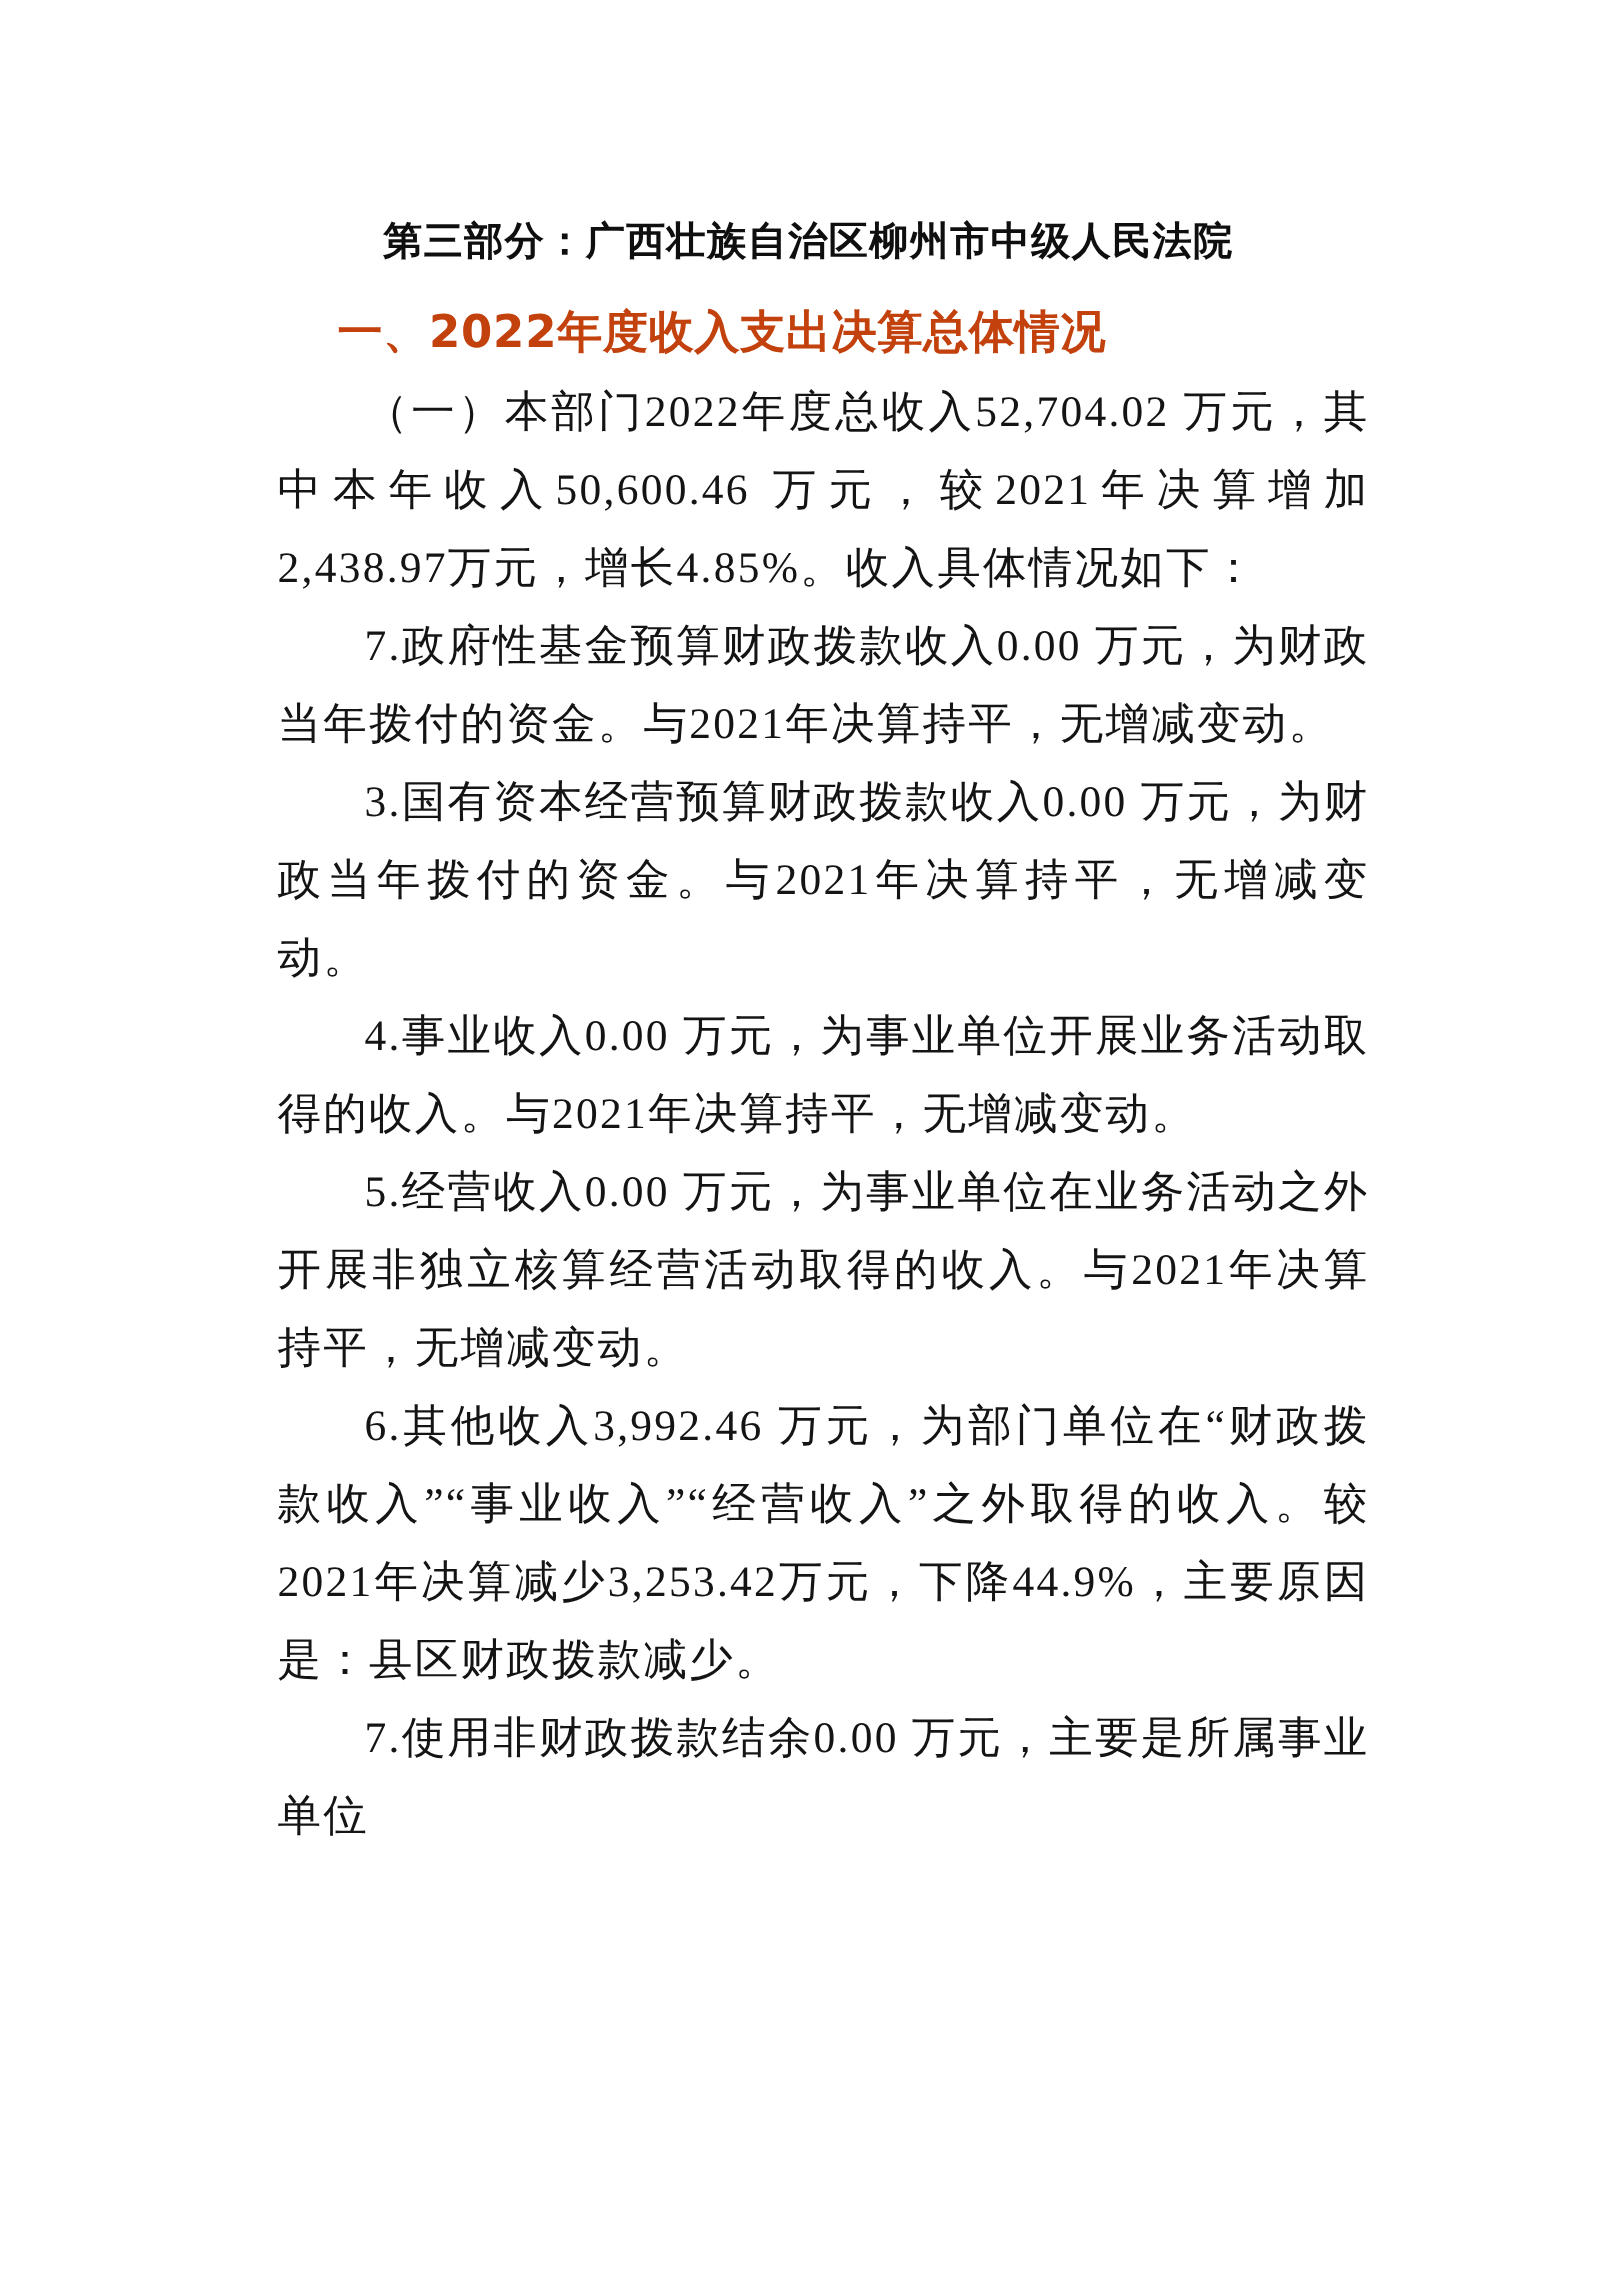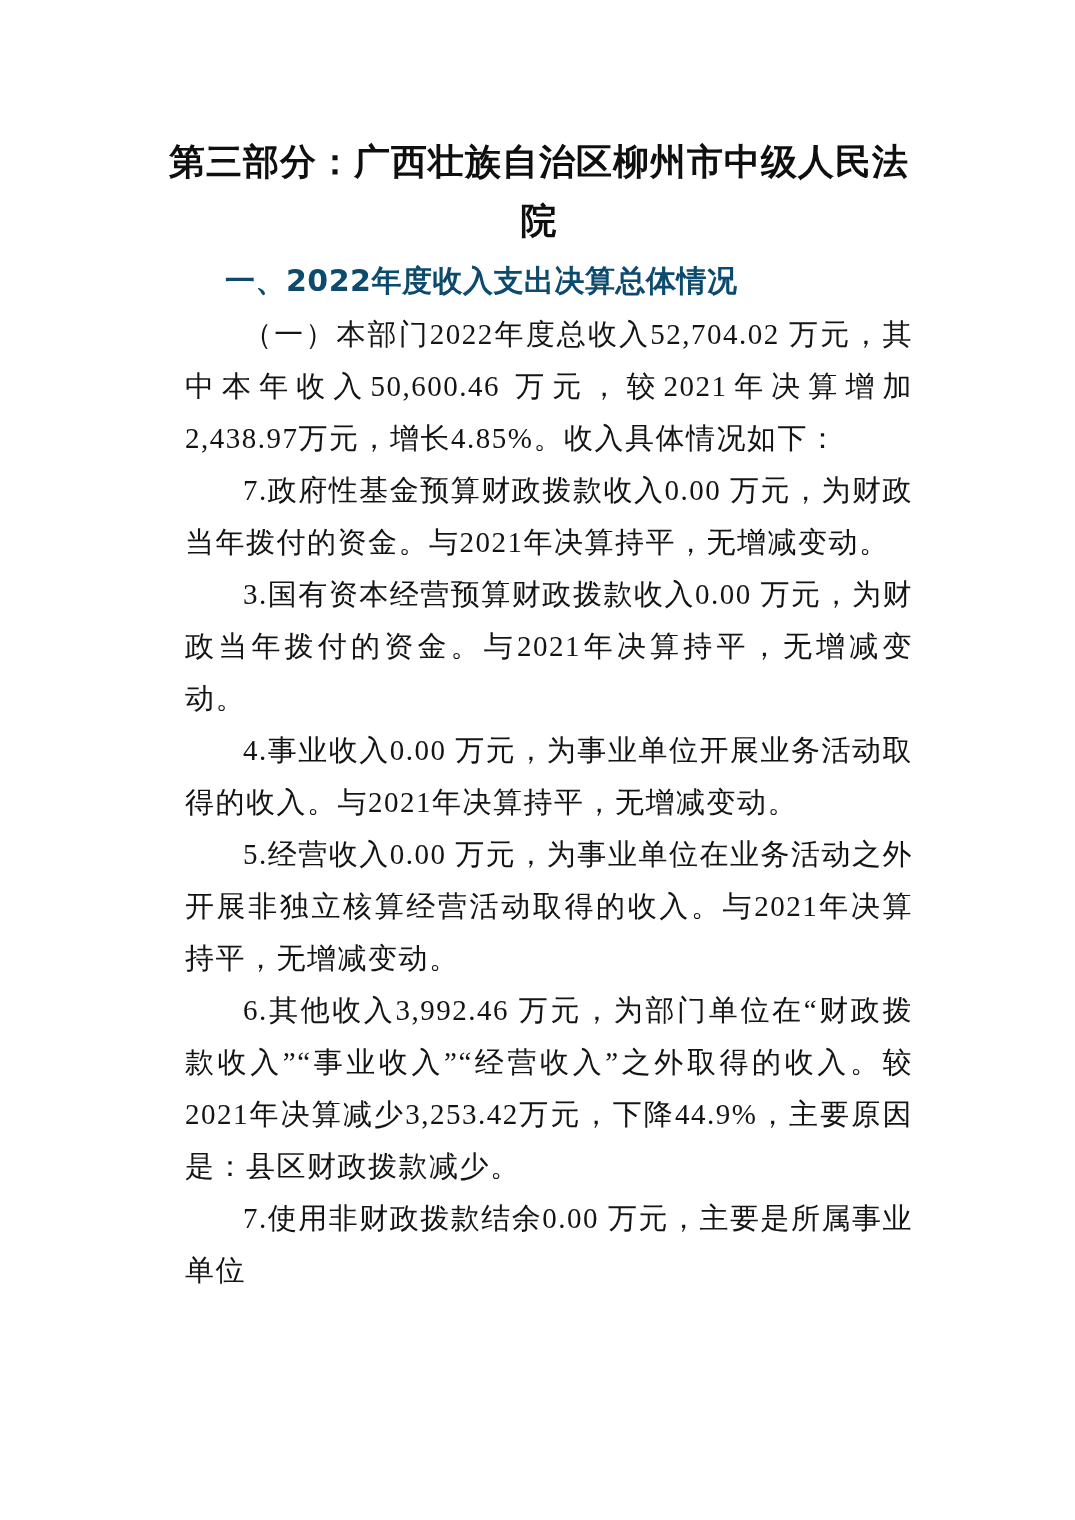--- a/index.html
+++ b/index.html
@@ -14,35 +14,35 @@
   }
   .page {
     position: absolute;
     left: 165px;
     top: 132px;
     width: 748px;
   }
   .doc-title {
     font-family: "DejaVu Sans", "Liberation Sans", sans-serif;
     font-weight: bold;
-    font-size: 36px;
+    font-size: 26px;
     line-height: 59px;
     text-align: center;
     letter-spacing: 1px;
     color: #0f0f0f;
   }
   .section-heading {
     font-family: "DejaVu Sans", "Liberation Sans", sans-serif;
     font-weight: bold;
     font-size: 30px;
     line-height: 46px;
     margin-top: 8px;
     text-indent: 2em;
     letter-spacing: 0.5px;
-    color: #0c4a6e;
+    color: #c2410c;
   }
   .body-text {
     margin-top: 4px;
   }
   .body-text p {
     font-size: 29px;
     line-height: 52px;
     text-align: justify;
     text-justify: inter-character;
     text-indent: 2em;

